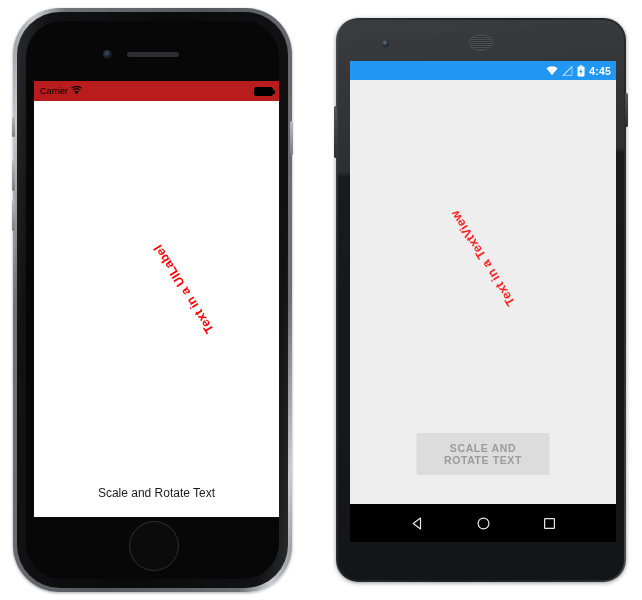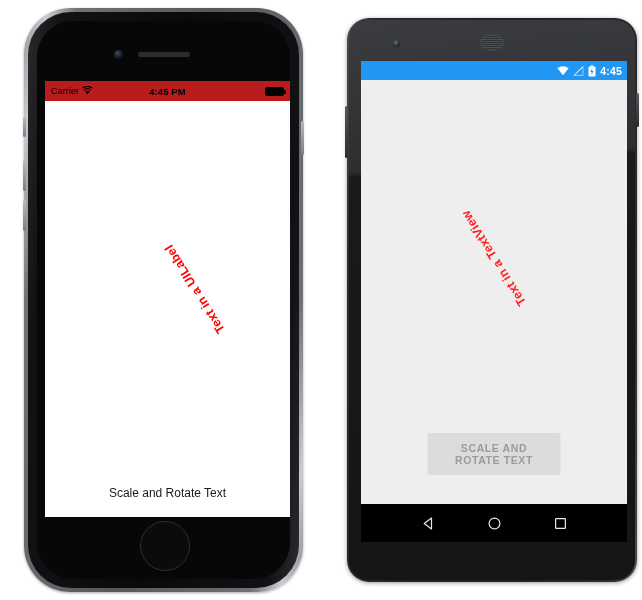--- a/index.html
+++ b/index.html
@@ -9,21 +9,21 @@
   }
   body {
     width: 642px;
     height: 600px;
     position: relative;
     font-family: "Liberation Sans", sans-serif;
     overflow: hidden;
   }
 
   
-  .device { position: absolute; margin-left: 11px; }
+  .device { position: absolute; }
 
   
   #iphone-device {
     left: 13px;
     top: 8px;
     width: 279px;
     height: 584px;
   }
   .iphone-frame {
     position: absolute;
@@ -365,21 +365,20 @@
         <div class="ios-sb-left">
           <span class="ios-carrier">Carrier</span>
           <span>
             <svg width="11" height="9" viewBox="0 0 11 9">
               <path d="M5.5 8.3 L3.2 5.6 a3.6 3.6 0 0 1 4.6 0 Z" fill="#000"></path>
               <path d="M1.9 4.1 a5.6 5.6 0 0 1 7.2 0" stroke="#000" stroke-width="1.1" fill="none"></path>
               <path d="M0.5 2.2 a7.8 7.8 0 0 1 10 0" stroke="#000" stroke-width="1.1" fill="none"></path>
             </svg>
           </span>
         </div>
-        <div class="ios-sb-center">4:45 PM</div>
         <div class="ios-sb-right">
           <span class="ios-battery"></span>
         </div>
       </div>
 
       <div class="ios-content">
         <div class="rot-label-ios">Text in a UILabel</div>
         <button class="ios-button">Scale and Rotate Text</button>
       </div>
 

